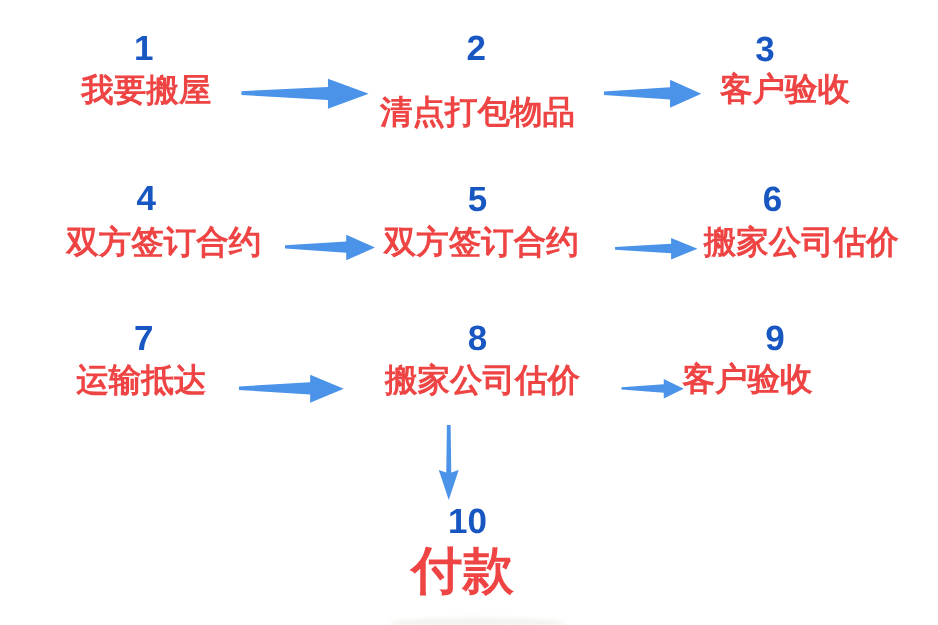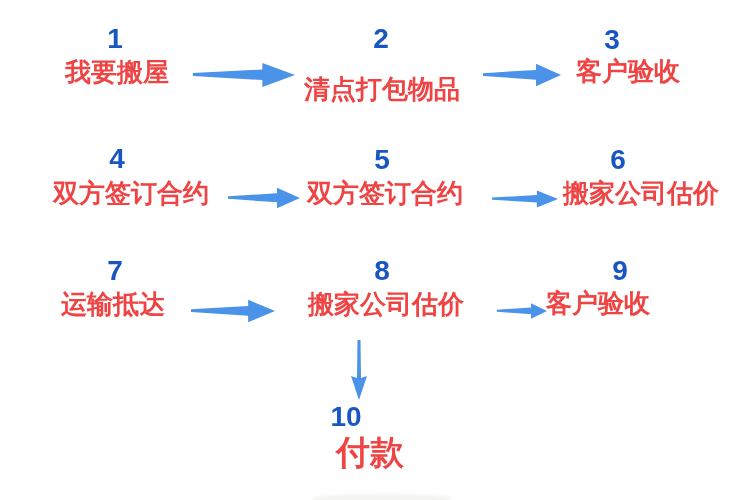--- a/index.html
+++ b/index.html
@@ -27,21 +27,21 @@
   .label {
     position: absolute;
     transform: translateX(-50%);
     font-size: 26px;
     font-weight: 700;
     color: #ef4444;
     white-space: nowrap;
     line-height: 1.2;
   }
   .label.big {
-    font-size: 34px;
+    font-size: 41px;
   }
   .arrow {
     position: absolute;
   }
   .arrow svg {
     display: block;
     width: 100%;
     height: 100%;
   }
   .arrow polygon {
@@ -144,19 +144,19 @@
     <div class="label" style="left:598px;top:288px">客户验收</div>
   </div>
 
   <div class="arrow" style="left:349px;top:340px;width:20px;height:60px">
     <svg viewBox="0 0 20 60" preserveAspectRatio="none">
         <polygon points="8.5,0 11.5,0 12,38 18,36 10,60 2,36 8,38"></polygon>
       </svg>
   </div>
 
   <div>
-    <div class="num" style="left:346px;top:400px">10</div>
+    <div class="num" style="left:374px;top:400px">10</div>
     <div class="label big" style="left:370px;top:432px">付款</div>
   </div>
 
   <div class="cutoff"></div>
 
 </div>
 
 </body></html>

